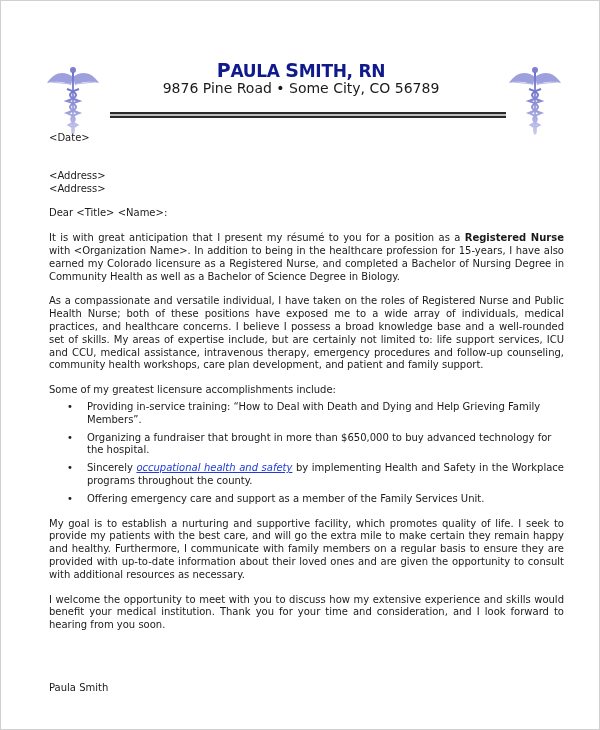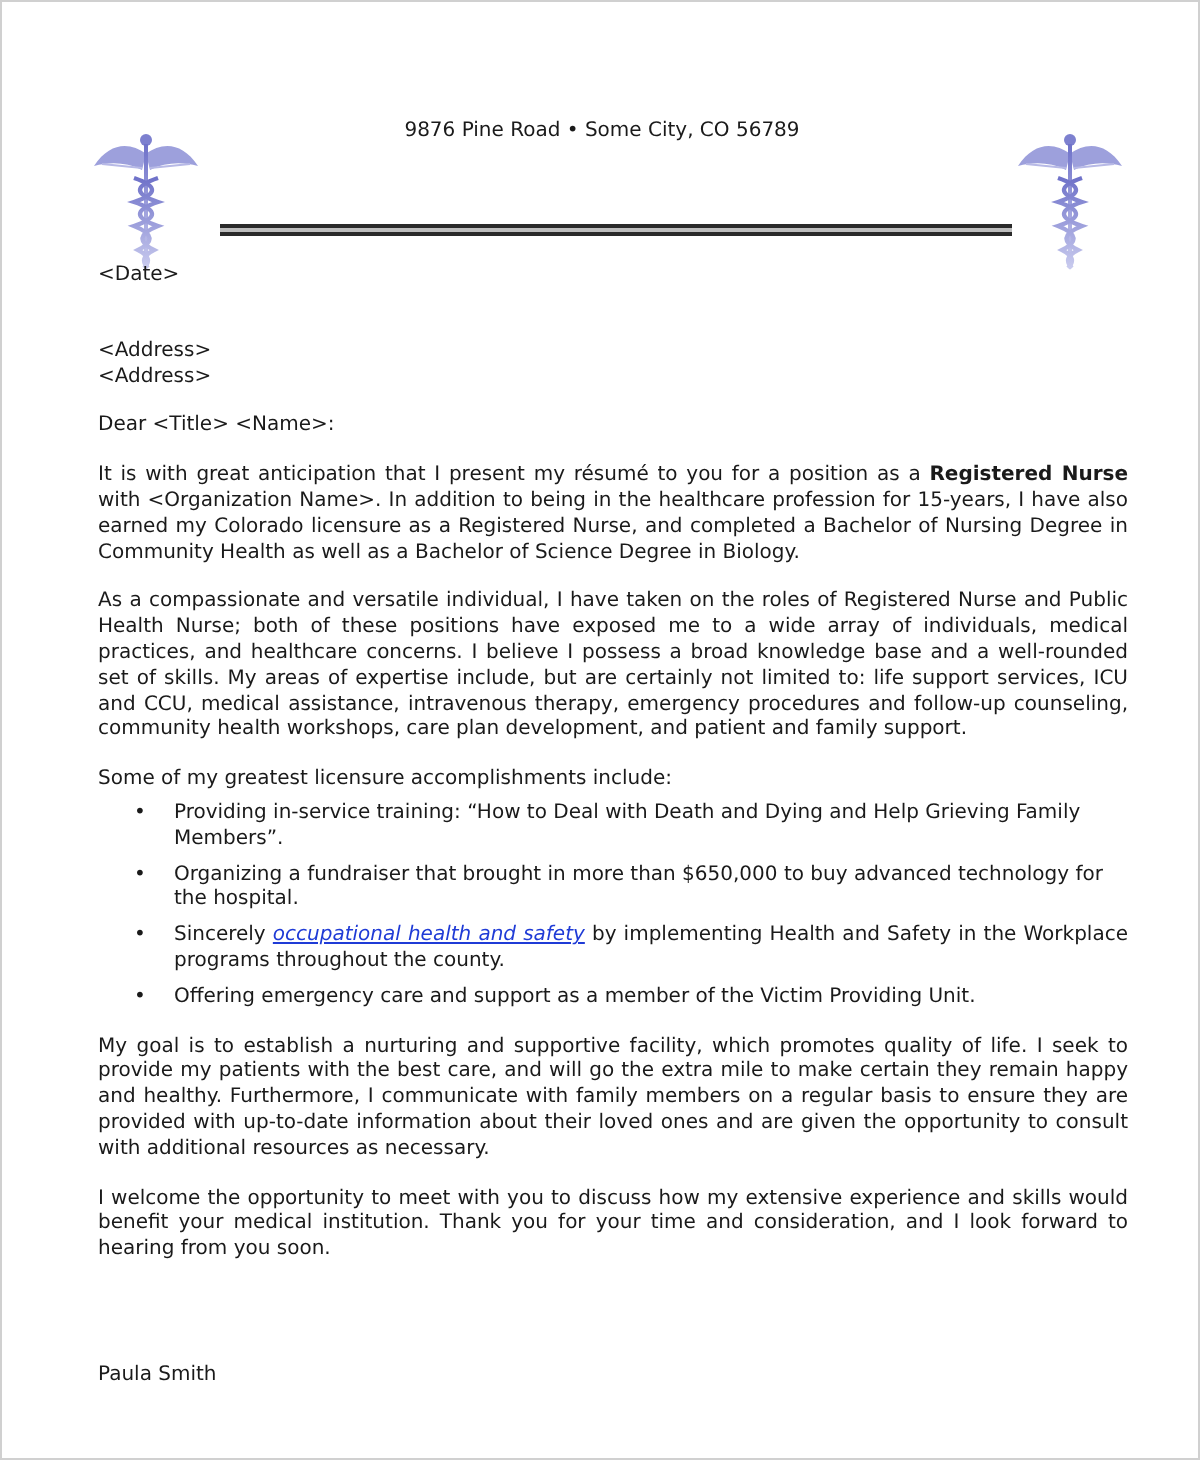--- a/index.html
+++ b/index.html
@@ -42,21 +42,21 @@
       font-family: "DejaVu Sans", sans-serif;
       font-weight: bold;
       color: #101a8c;
       font-size: 17px;
       letter-spacing: -0.3px;
       line-height: 22px;
       font-variant: small-caps;
     }
     .name .big { font-size: 19px; }
     .contact {
-      font-size: 10px;
+      font-size: 14px;
       line-height: 13px;
       color: #1a1a1a;
     }
     .rule {
       position: absolute;
       left: 109px;
       width: 396px;
       top: 111px;
       height: 6px;
     }
@@ -139,20 +139,25 @@
     <path d="M28 14 C36 8 46 8 54 20 C46 18 38 18 30 22 Z" fill="#8c8fd6" opacity="0.85"></path>
     <path d="M6 19 L26 21" stroke="#b7b9e6" stroke-width="1"></path>
     <path d="M50 19 L30 21" stroke="#b7b9e6" stroke-width="1"></path>
     <circle cx="28" cy="7" r="3" fill="#7d80cf"></circle>
     <rect x="27" y="9" width="2" height="62" fill="url(#cg2)"></rect>
     <path d="M22 26 C34 30 34 34 22 38 C34 42 34 46 22 50 C32 54 32 58 24 62 C30 65 30 68 27 71" stroke="url(#cg2)" stroke-width="2.2" fill="none"></path>
     <path d="M34 26 C22 30 22 34 34 38 C22 42 22 46 34 50 C24 54 24 58 32 62 C26 65 26 68 29 71" stroke="url(#cg2)" stroke-width="2.2" fill="none"></path>
   </svg>
 
   <div class="header">
+    <div class="name">
+      <span class="big">P</span><span>AULA</span>
+      <span class="big">S</span><span>MITH,</span>
+      <span>RN</span>
+    </div>
     <div class="contact">9876 Pine Road • Some City, CO 56789</div>
   </div>
 
   <div class="rule">
     <div class="line"></div>
     <div class="gap"></div>
     <div class="line"></div>
   </div>
 
   <div class="body">
@@ -183,21 +188,21 @@
       <li>
         <span class="bullet">•</span>
         <span>Organizing a fundraiser that brought in more than $650,000 to buy advanced technology for the hospital.</span>
       </li>
       <li class="justify">
         <span class="bullet">•</span>
         <span>Sincerely </span><a class="link" href="#">occupational health and safety</a><span> by implementing Health and Safety in the Workplace programs throughout the county.</span>
       </li>
       <li>
         <span class="bullet">•</span>
-        <span>Offering emergency care and support as a member of the Victim Providing Unit.</span>
+        <span>Offering emergency care and support as a member of the Family Services Unit.</span>
       </li>
     </ul>
     <div class="gap-sm"></div>
 
     <p class="justify">My goal is to establish a nurturing and supportive facility, which promotes quality of life. I seek to provide my patients with the best care, and will go the extra mile to make certain they remain happy and healthy. Furthermore, I communicate with family members on a regular basis to ensure they are provided with up-to-date information about their loved ones and are given the opportunity to consult with additional resources as necessary.</p>
     <div class="gap-md"></div>
 
     <p class="justify">I welcome the opportunity to meet with you to discuss how my extensive experience and skills would benefit your medical institution. Thank you for your time and consideration, and I look forward to hearing from you soon.</p>
     <div class="gap-md"></div>
 

